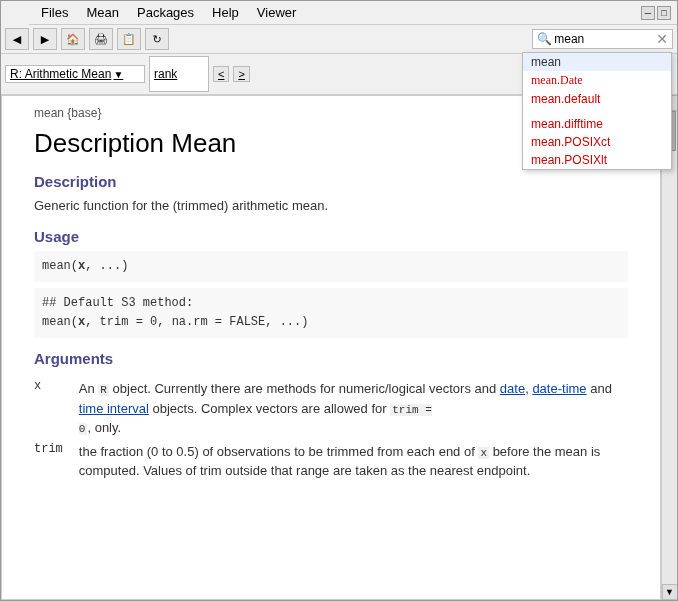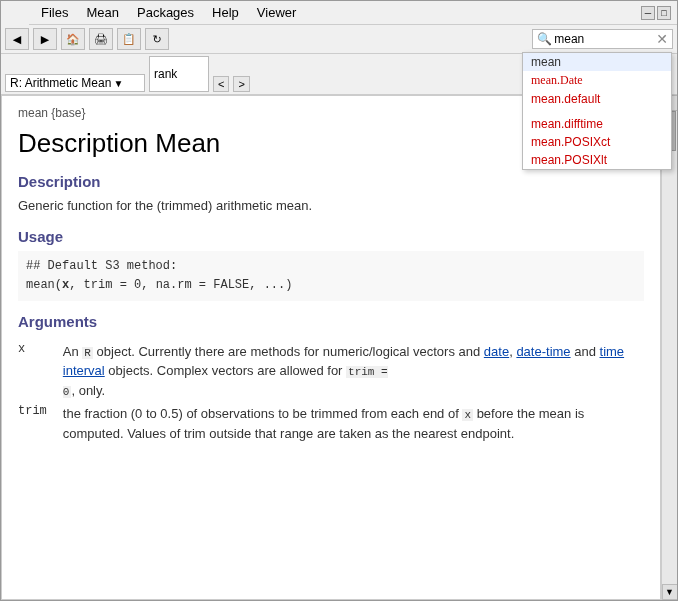--- a/index.html
+++ b/index.html
@@ -25,29 +25,29 @@
     .search-dropdown-item { padding: 2px 8px; font-size: 12px; cursor: pointer; }
     .search-dropdown-item:first-child { background: #e8f0fe; }
     .dropdown-mean { color: #333; }
     .dropdown-mean-date { color: #d44; }
     .dropdown-mean-default { color: #d44; }
     .dropdown-mean-difftime { color: #d44; }
     .dropdown-mean-posixct { color: #d44; }
     .dropdown-mean-posixlt { color: #d44; }
     
     
-    .navbar { display: flex; align-items: flex-end; background: #f0f0f0; padding: 2px 4px; border-bottom: 1px solid #ccc; gap: 4px; }
+    .navbar { display: flex; align-items: center; background: #f0f0f0; padding: 2px 4px; border-bottom: 1px solid #ccc; gap: 4px; text-decoration: underline; }
     .nav-dropdown { display: flex; align-items: center; background: white; border: 1px solid #bbb; padding: 1px 4px; font-size: 12px; gap: 2px; cursor: pointer; min-width: 140px; }
     .nav-dropdown-arrow { font-size: 10px; }
     .nav-text-input { border: 1px solid #bbb; background: white; padding: 10px 4px; font-size: 12px; width: 60px; }
     .nav-btn { border: 1px solid #bbb; background: #e8e8e8; padding: 1px 4px; font-size: 11px; cursor: pointer; }
     
     
     .content-wrapper { display: flex; flex: 1; overflow: hidden; }
-    .content { flex: 1; background: white; overflow-y: auto; padding: 10px 16px; border: 1px solid #ccc; }
+    .content { flex: 1; background: white; overflow-y: auto; padding: 10px 32px; border: 1px solid #ccc; }
     .scrollbar { width: 16px; background: #f0f0f0; border-left: 1px solid #ccc; display: flex; flex-direction: column; align-items: center; }
     .scrollbar-btn { width: 16px; height: 16px; background: #e0e0e0; border: 1px solid #bbb; display: flex; align-items: center; justify-content: center; font-size: 9px; cursor: pointer; }
     .scrollbar-track { flex: 1; width: 100%; background: #e8e8e8; position: relative; }
     .scrollbar-thumb { position: absolute; top: 0; left: 1px; right: 1px; height: 40px; background: #bbb; border: 1px solid #999; }
     
     
     .doc-header { font-size: 12px; color: #555; margin-bottom: 4px; display: flex; justify-content: space-between; align-items: baseline; }
     
     .page-title { font-size: 26px; font-weight: normal; color: #000; margin: 8px 0 14px 0; }
     
@@ -127,20 +127,21 @@
         <span>mean {base}</span>
         <span>R Do</span>
       </div>
 
       <h1 class="page-title">Description Mean</h1>
 
       <div class="section-title">Description</div>
       <p class="description-text">Generic function for the (trimmed) arithmetic mean.</p>
 
       <div class="section-title">Usage</div>
+      <div class="code-block">mean(<span style="font-weight:bold;">x</span>, ...)</div>
       <div class="code-block">## Default S3 method:<br>mean(<span style="font-weight:bold;">x</span>, trim = 0, na.rm = FALSE, ...)</div>
 
       <div class="section-title">Arguments</div>
 
       <div class="args-table">
 
         <div class="arg-row">
           <div class="arg-name">x</div>
           <div class="arg-desc">
             An <span class="code-inline">R</span> object. Currently there are methods for numeric/logical vectors and <span class="link">date</span>, <span class="link">date-time</span> and <span class="link">time interval</span> objects. Complex vectors are allowed for <span class="code-inline">trim =<br>0</span>, only.

